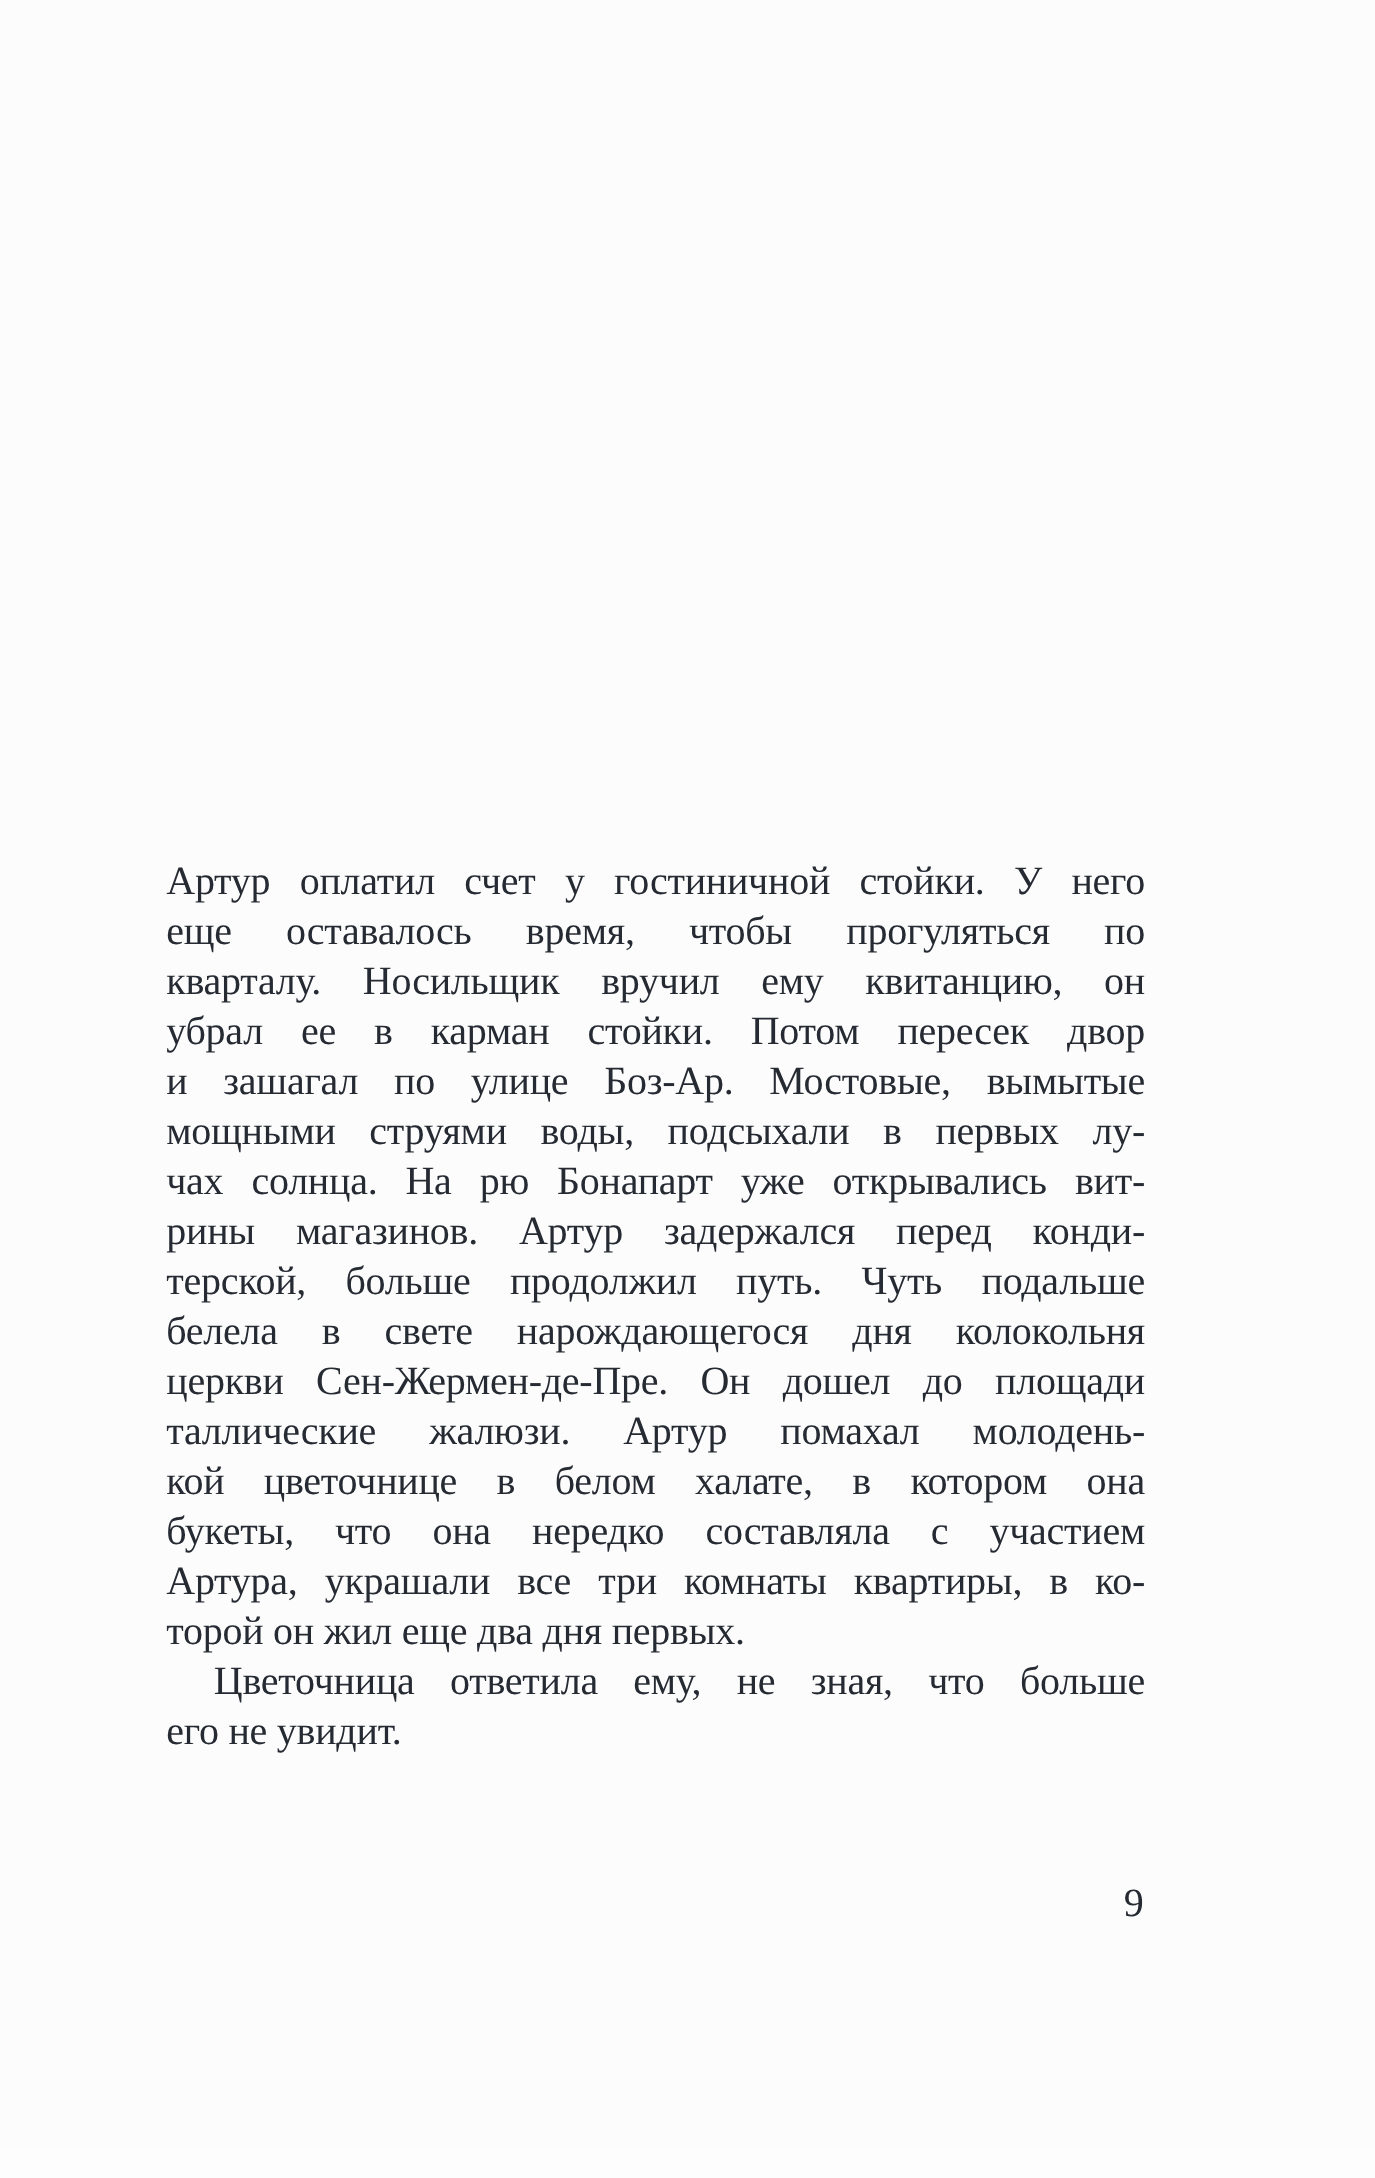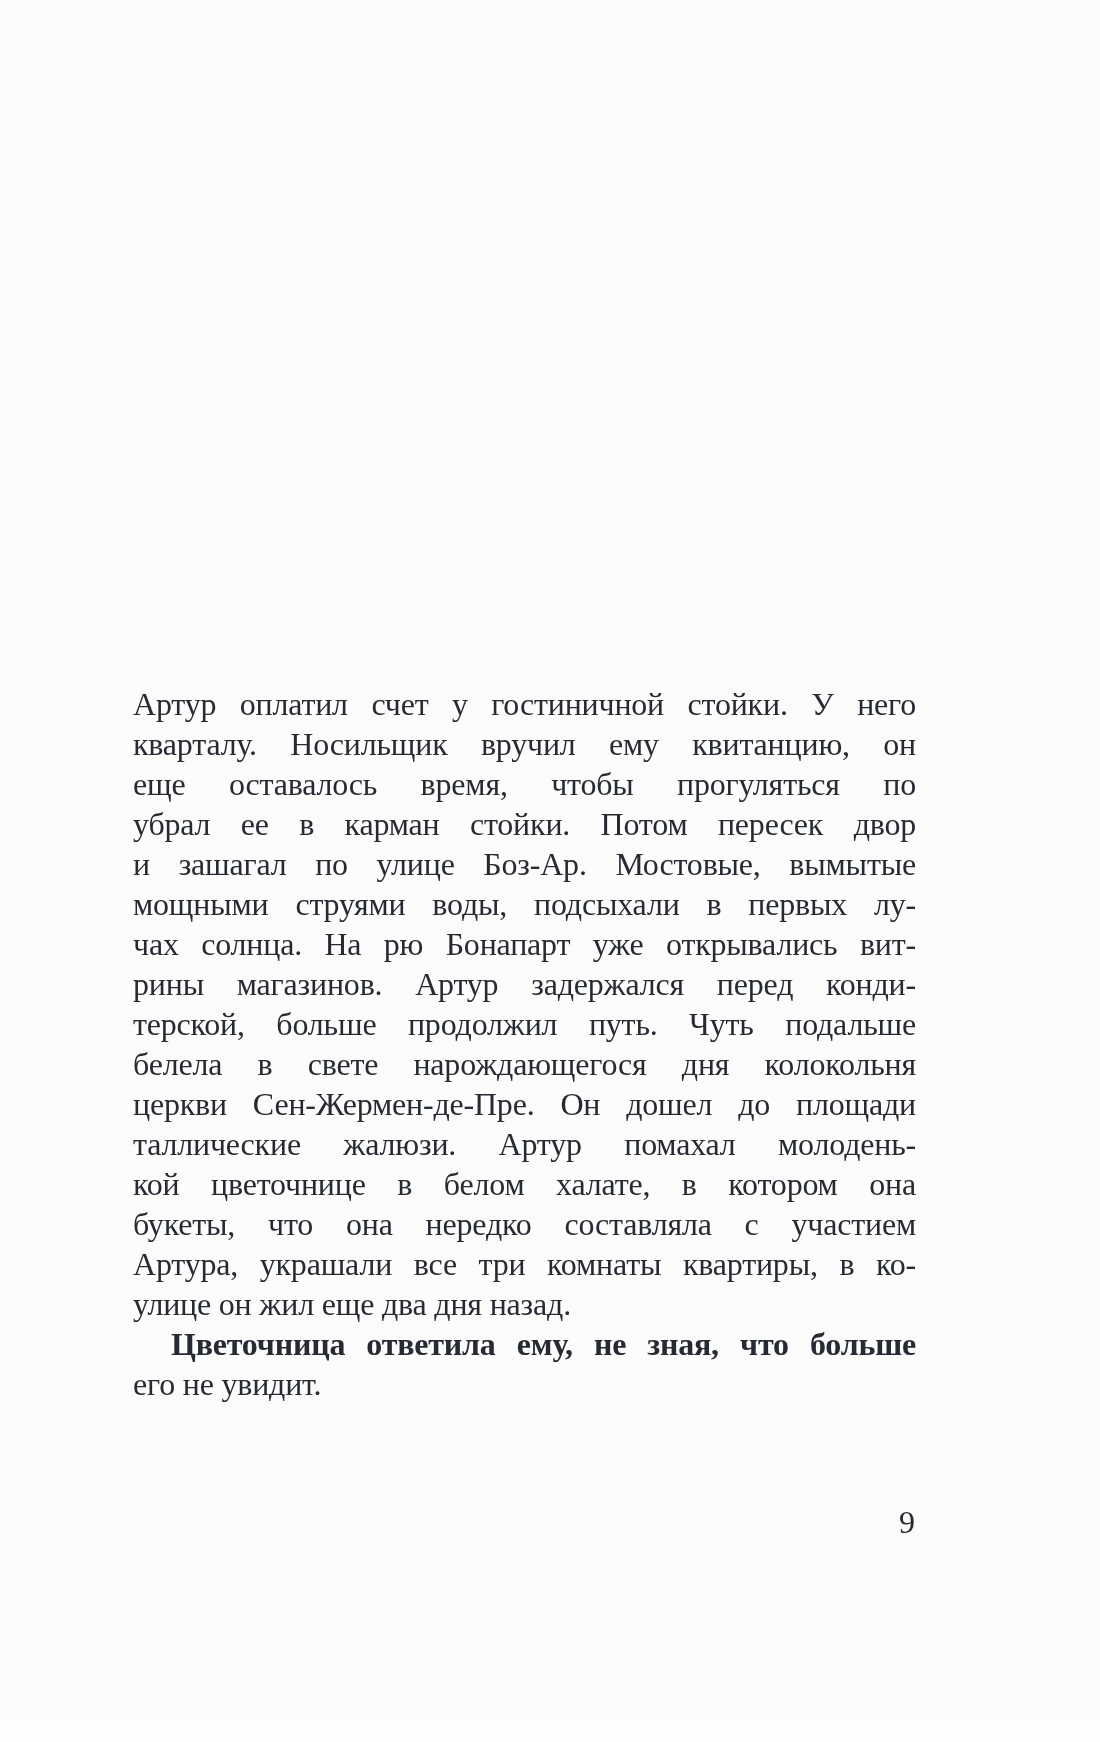--- a/index.html
+++ b/index.html
@@ -35,53 +35,52 @@
     overflow: hidden;
     text-align: justify;
     text-align-last: justify;
     white-space: nowrap;
   }
   .tline.para-end {
     text-align-last: left;
   }
   .para.indented .tline:first-child {
     text-indent: 38px;
-    font-weight: bold;
   }
   .page-number {
     position: absolute;
     right: 185px;
     top: 1502px;
     font-size: 32px;
     line-height: 40px;
     color: #262b33;
   }
 </style>
 </head>
 <body>
 
 <div class="page">
   <div class="text-block" id="text-block">
       <div class="para">
         <div class="tline">Артур оплатил счет у гостиничной стойки. У него</div>
+        <div class="tline">еще оставалось время, чтобы прогуляться по</div>
         <div class="tline">кварталу. Носильщик вручил ему квитанцию, он</div>
-        <div class="tline">еще оставалось время, чтобы прогуляться по</div>
         <div class="tline">убрал ее в карман стойки. Потом пересек двор</div>
         <div class="tline">и зашагал по улице Боз-Ар. Мостовые, вымытые</div>
         <div class="tline">мощными струями воды, подсыхали в первых лу-</div>
         <div class="tline">чах солнца. На рю Бонапарт уже открывались вит-</div>
         <div class="tline">рины магазинов. Артур задержался перед конди-</div>
         <div class="tline">терской, больше продолжил путь. Чуть подальше</div>
         <div class="tline">белела в свете нарождающегося дня колокольня</div>
         <div class="tline">церкви Сен-Жермен-де-Пре. Он дошел до площади</div>
         <div class="tline">таллические жалюзи. Артур помахал молодень-</div>
         <div class="tline">кой цветочнице в белом халате, в котором она</div>
         <div class="tline">букеты, что она нередко составляла с участием</div>
         <div class="tline">Артура, украшали все три комнаты квартиры, в ко-</div>
-        <div class="tline para-end">улице он жил еще два дня назад.</div>
+        <div class="tline para-end">торой он жил еще два дня первых.</div>
       </div>
       <div class="para indented">
         <div class="tline">Цветочница ответила ему, не зная, что больше</div>
         <div class="tline para-end">его не увидит.</div>
       </div>
     </div>
   <div class="page-number">9</div>
 </div>
 
 </body></html>

